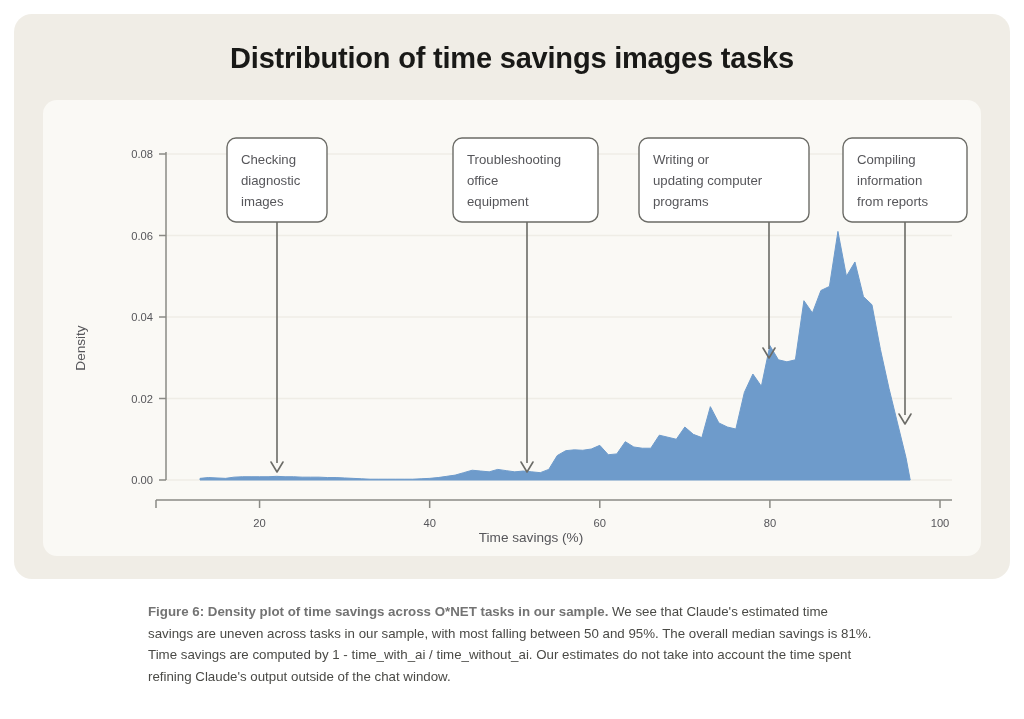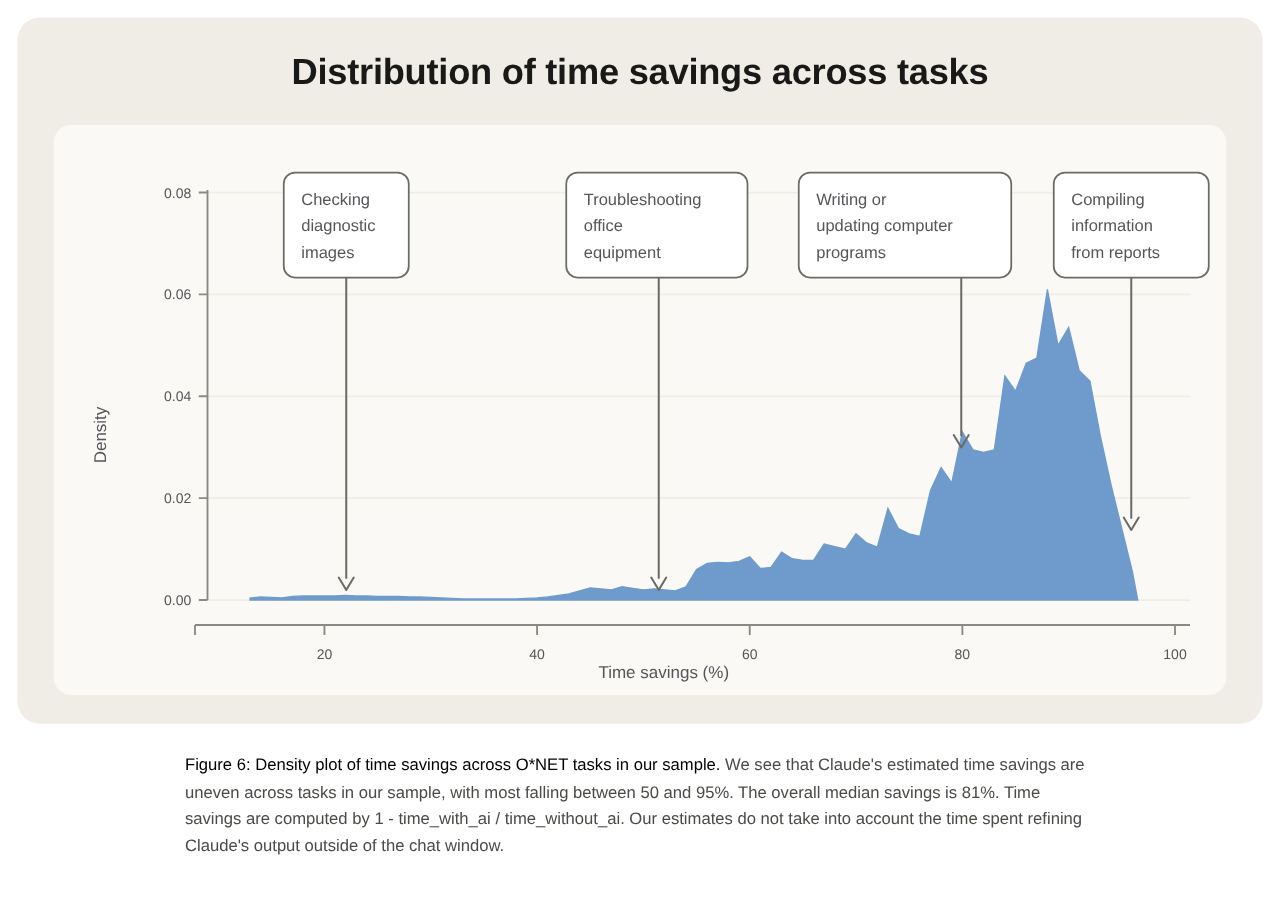--- a/index.html
+++ b/index.html
@@ -65,34 +65,34 @@
   #caption {
     position: absolute;
     left: 148px;
     top: 601px;
     width: 726px;
     font-size: 13.3px;
     line-height: 21.5px;
     color: #4a4a46;
   }
   #caption .lead {
-    font-weight: normal;
-    color: #000000;
+    font-weight: bold;
+    color: #737373;
   }
 
   .ann-text { font-size: 13.2px; fill: #56565a; }
   .tick-text { font-size: 11.2px; fill: #56565a; }
   .axis-title { font-size: 13.6px; fill: #56565a; }
 </style>
 </head>
 <body>
 
 <div id="figure-card">
 
-  <div id="chart-title">Distribution of time savings across tasks</div>
+  <div id="chart-title">Distribution of time savings images tasks</div>
 
   <div id="plot-panel">
     <svg id="plot-svg" viewBox="0 0 938 456">
       <g id="g-grid">
           <line x1="123" x2="909" y1="380" y2="380" stroke="#EFEDE6" stroke-width="1.4"></line>
           <line x1="123" x2="909" y1="298.5" y2="298.5" stroke="#EFEDE6" stroke-width="1.4"></line>
           <line x1="123" x2="909" y1="217" y2="217" stroke="#EFEDE6" stroke-width="1.4"></line>
           <line x1="123" x2="909" y1="135.5" y2="135.5" stroke="#EFEDE6" stroke-width="1.4"></line>
           <line x1="123" x2="909" y1="54" y2="54" stroke="#EFEDE6" stroke-width="1.4"></line>
         </g>

